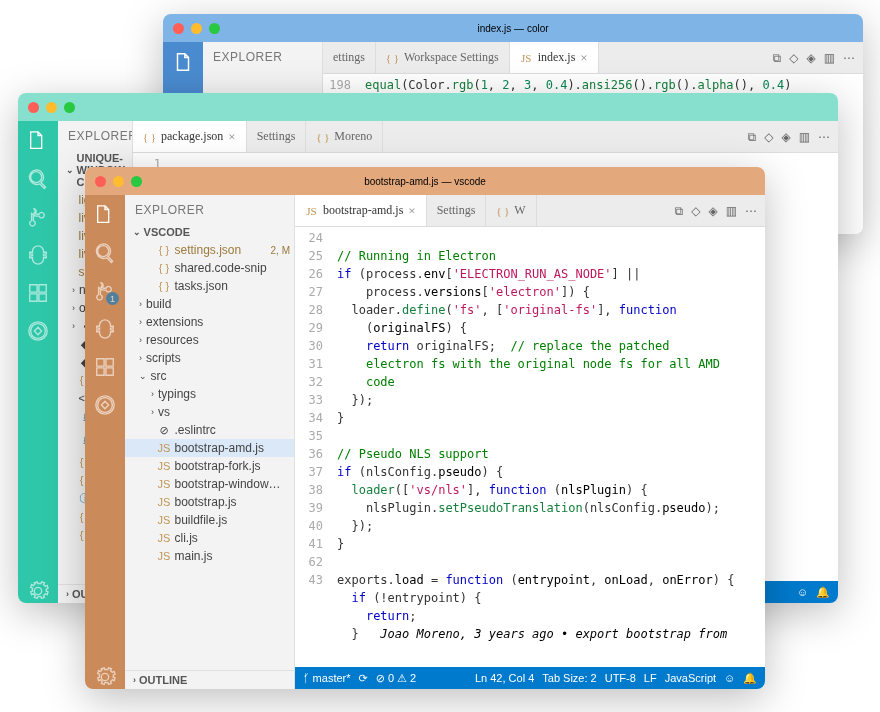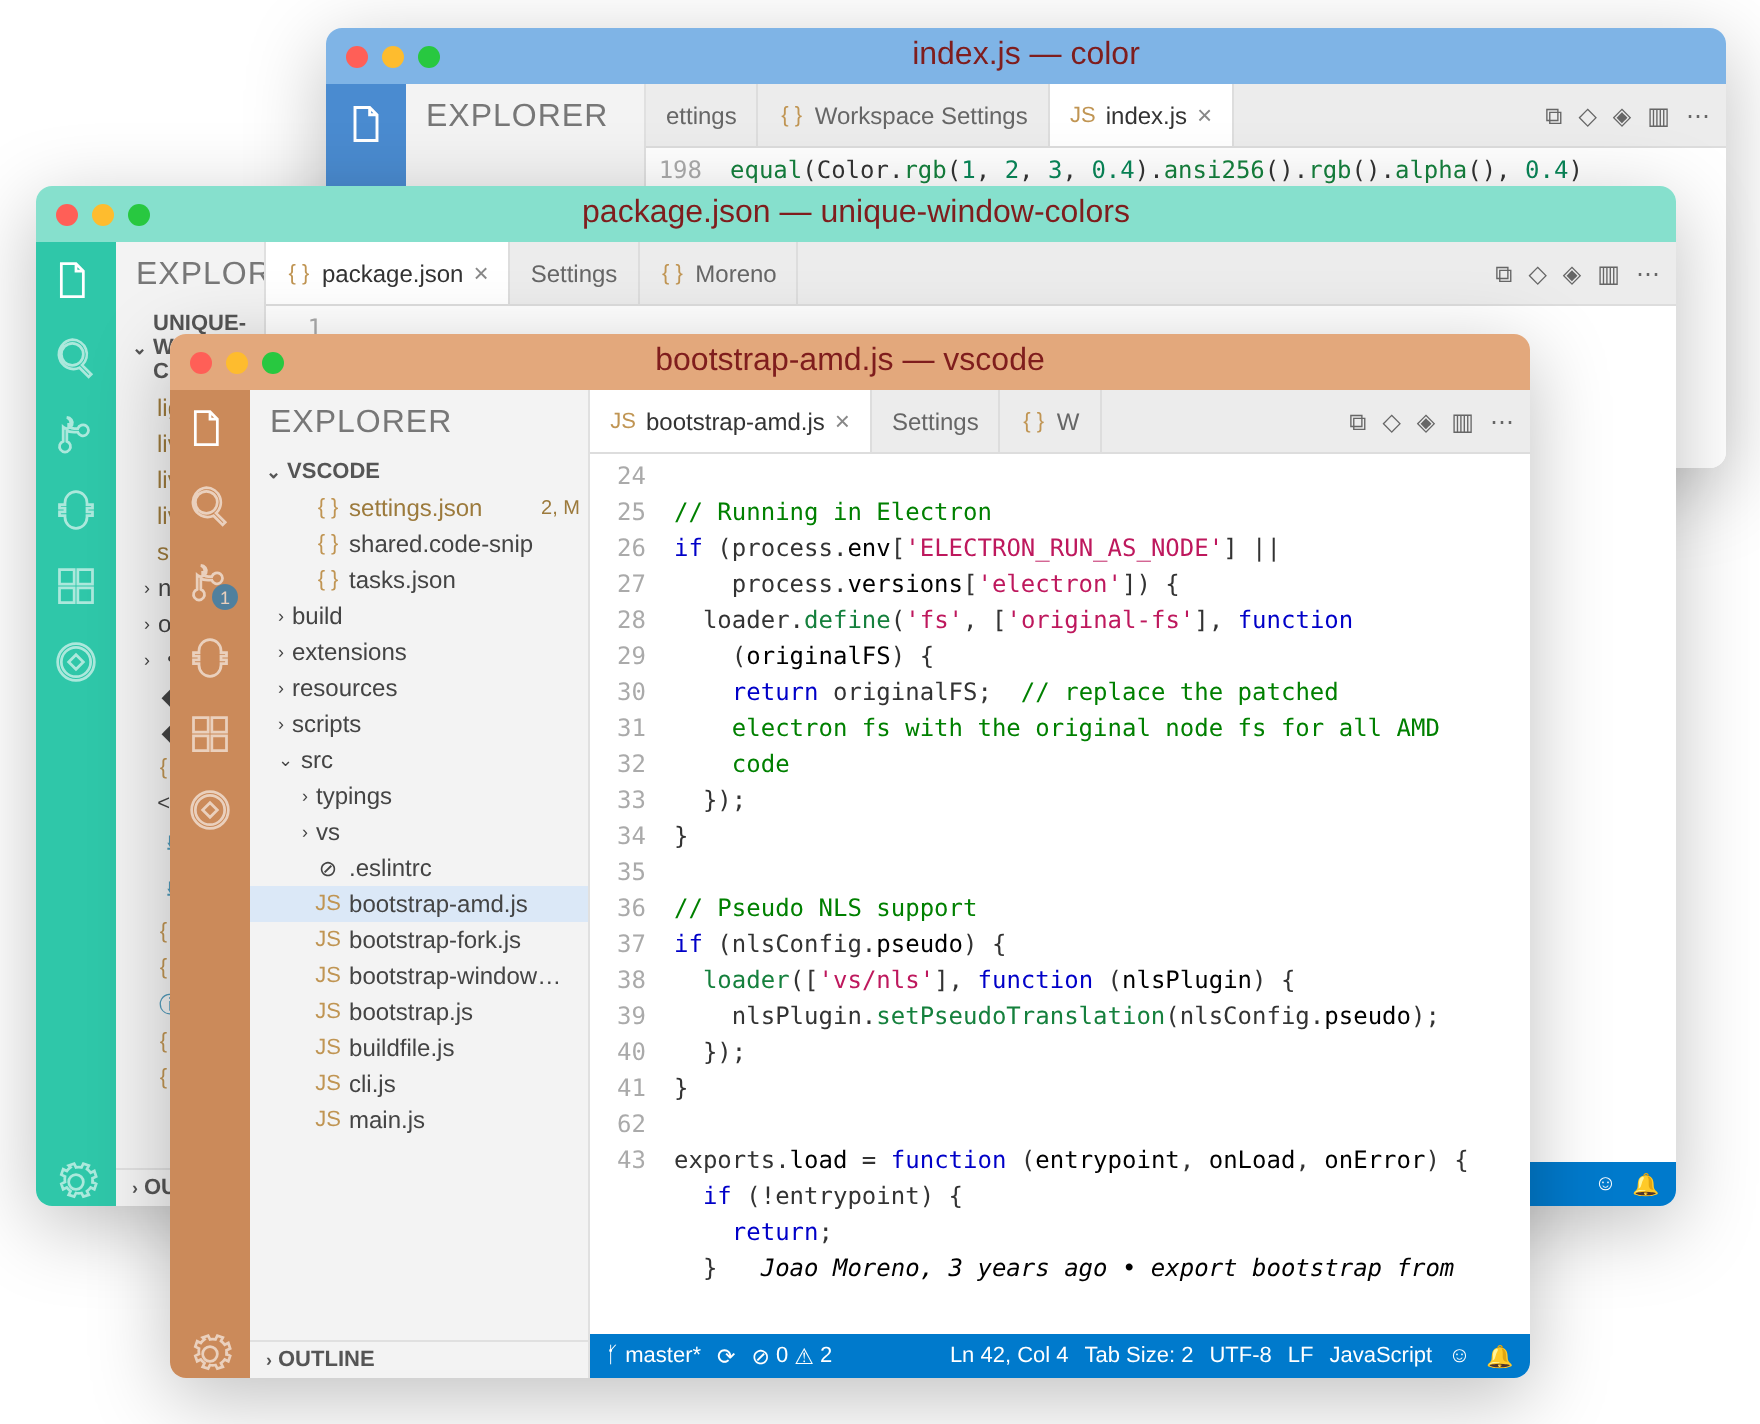--- a/index.html
+++ b/index.html
@@ -1,41 +1,41 @@
 <!DOCTYPE html>
 <html><head>
 <meta charset="utf-8">
 <style>
 * { box-sizing: border-box; margin: 0; padding: 0; }
 body { font-family: -apple-system, "Helvetica Neue", Arial, sans-serif; background: #fff; width: 880px; height: 712px; position: relative; overflow: hidden; }
 .window { position: absolute; border-radius: 8px; box-shadow: 0 10px 40px rgba(0,0,0,0.25); overflow: hidden; background: #fff; display: flex; flex-direction: column; }
-.titlebar { height: 28px; display: flex; align-items: center; justify-content: center; position: relative; font-size: 16px; color: #7f1d1d; }
+.titlebar { height: 28px; display: flex; align-items: center; justify-content: center; position: relative; font-size: 10px; color: #000000; }
 .traffic { position: absolute; left: 10px; display: flex; gap: 7px; }
 .dot { width: 11px; height: 11px; border-radius: 50%; }
 .dot.r { background: #ff5f57; }
 .dot.y { background: #febc2e; }
 .dot.g { background: #28c840; }
 .body { flex: 1; display: flex; min-height: 0; }
 .activitybar { width: 40px; display: flex; flex-direction: column; align-items: center; padding-top: 8px; gap: 14px; }
 .activitybar .ico { width: 24px; height: 24px; display: flex; align-items: center; justify-content: center; opacity: 0.6; cursor: pointer; position: relative; }
 .activitybar .ico.active { opacity: 1; }
 .activitybar .spacer { flex: 1; }
 .sidebar { width: 170px; background: #f3f3f3; border-right: 1px solid #e0e0e0; font-size: 12px; color: #555; display: flex; flex-direction: column; overflow: hidden; }
 .sidebar.narrow { width: 75px; }
-.sidebar-title { padding: 8px 10px 6px; font-size: 16px; letter-spacing: 0.5px; color: #777; text-transform: uppercase; }
+.sidebar-title { padding: 8px 10px 6px; font-size: 12px; letter-spacing: 0.5px; color: #777; text-transform: uppercase; }
 .sidebar-section { padding: 3px 8px; font-size: 11px; font-weight: 600; color: #555; display: flex; align-items: center; gap: 3px; }
 .tree { flex: 1; overflow: hidden; }
 .tree .row { padding: 2px 4px 2px 14px; display: flex; align-items: center; gap: 4px; white-space: nowrap; overflow: hidden; text-overflow: ellipsis; font-size: 12px; color: #444; cursor: pointer; }
 .tree .row.mod { color: #9c7a3c; }
 .tree .row.selected { background: #dbe8f7; }
 .tree .row.indent { padding-left: 26px; }
 .outline { padding: 3px 8px; font-size: 11px; font-weight: 600; border-top: 1px solid #e0e0e0; display: flex; align-items: center; gap: 3px; }
 .main { flex: 1; display: flex; flex-direction: column; min-width: 0; }
 .tabbar { height: 32px; background: #ececec; display: flex; align-items: stretch; border-bottom: 1px solid #ddd; font-size: 12px; color: #666; }
-.tab { padding: 0 10px; display: flex; align-items: center; gap: 5px; border-right: 1px solid #ddd; background: #ececec; cursor: pointer; white-space: nowrap; }
+.tab { padding: 0 10px; display: flex; align-items: center; gap: 5px; border-right: 1px solid #ddd; background: #ececec; cursor: pointer; white-space: nowrap; font-family: Liberation Serif, serif; }
 .tab.active { background: #fff; color: #333; }
 .tab .close { font-size: 13px; color: #888; }
 .tabactions { margin-left: auto; display: flex; align-items: center; gap: 8px; padding: 0 8px; color: #666; }
 .tabactions .ai { cursor: pointer; }
 .editor { flex: 1; display: flex; font-family: Menlo, Consolas, monospace; font-size: 12px; line-height: 18px; background: #fff; overflow: hidden; }
 .gutter { width: 36px; text-align: right; padding: 2px 8px 2px 0; color: #aaa; background: #fff; }
 .code { flex: 1; padding: 2px 6px; white-space: pre; color: #333; overflow: hidden; }
 .c-kw { color: #0000c8; }
 .c-str { color: #be185d; }
 .c-cmt { color: #008000; }
@@ -109,21 +109,20 @@
   </div>
 </div>
 
 <div class="window" style="left:18px; top:93px; width:820px; height:510px;">
   <div class="titlebar" style="background:#86e0cd;">
     <div class="traffic">
       <span class="dot r"></span>
       <span class="dot y"></span>
       <span class="dot g"></span>
     </div>
-    <span>package.json — unique-window-colors</span>
   </div>
   <div class="body">
     <div class="activitybar" style="background:#2fc7a9;" id="teal-activity">
         <span class="ico active">
           <svg width="22" height="22" viewBox="0 0 24 24" fill="none" stroke="#fff" stroke-width="1.5">
             <path d="M4 2h8l4 4v14H4z M12 2v4h4"></path>
           </svg>
         </span>
         <span class="ico">
           <svg width="22" height="22" viewBox="0 0 24 24" fill="none" stroke="#fff" stroke-width="1.5">

